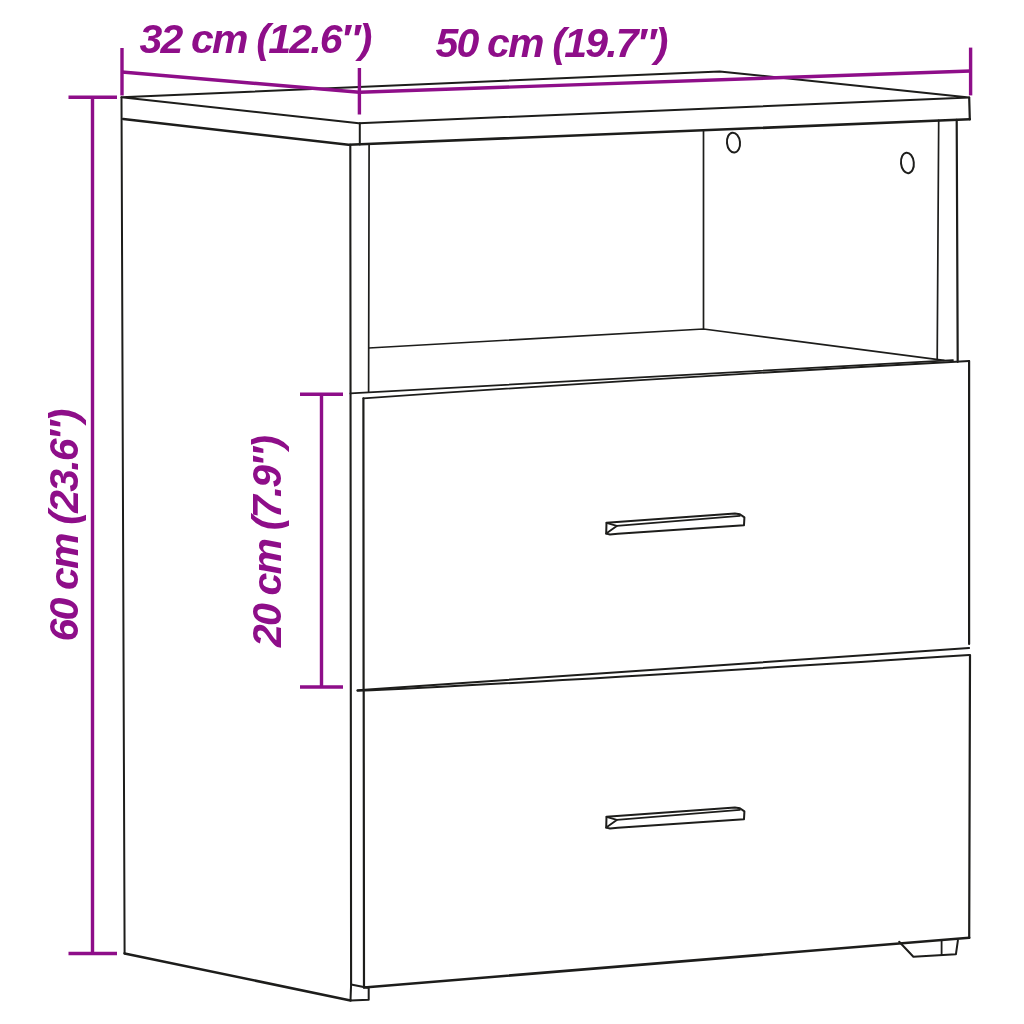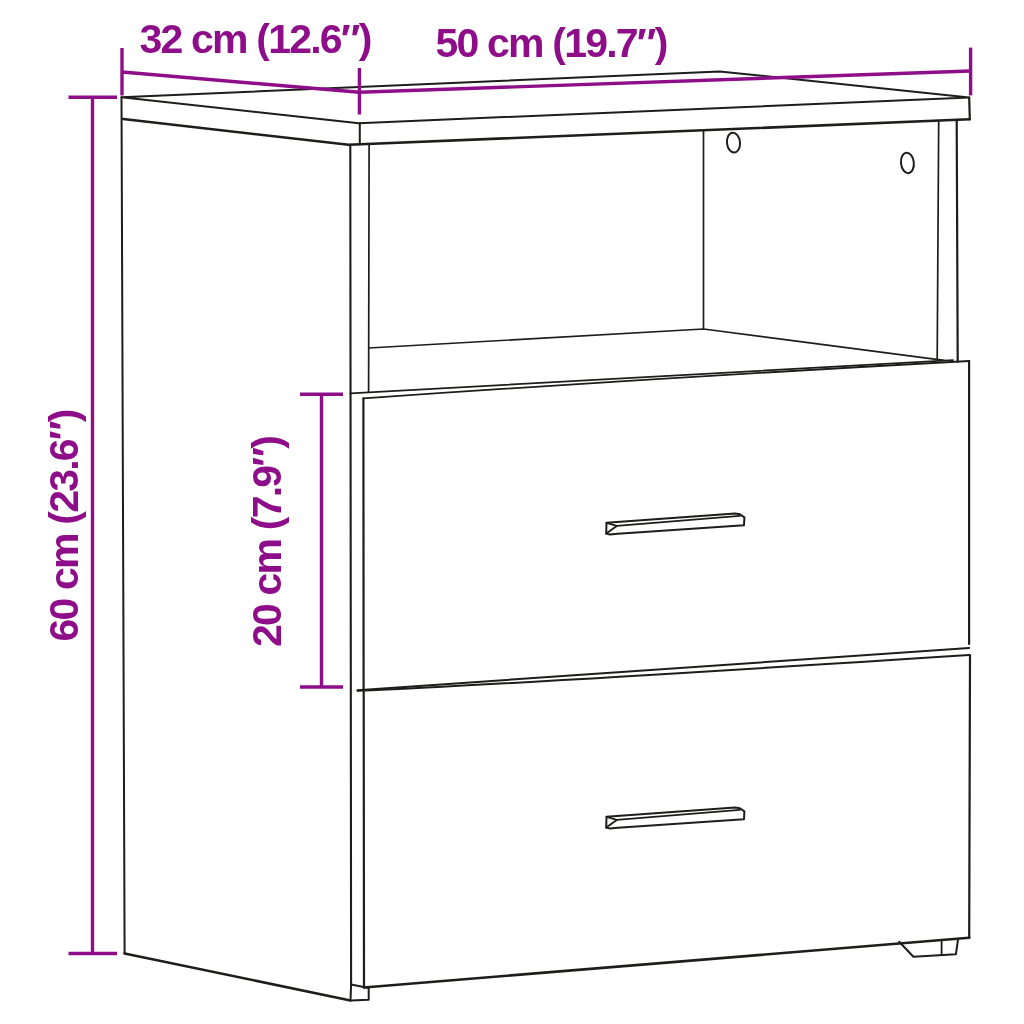--- a/index.html
+++ b/index.html
@@ -1,16 +1,16 @@
 <!DOCTYPE html>
 <html><head>
 <meta charset="utf-8">
 <style>
   html,body{margin:0;padding:0;background:#ffffff;}
-  .wrap{width:1024px;height:1024px;position:relative;background:#c2410c;}
+  .wrap{width:1024px;height:1024px;position:relative;background:#c2410c;font-style:italic;}
   text{font-family:"Liberation Sans", sans-serif;font-weight:bold;}
 </style>
 </head>
 <body>
 <div class="wrap">
 <svg width="1024" height="1024" viewBox="0 0 1024 1024" fill="none" stroke-linecap="round" stroke-linejoin="round">
 
   <rect x="0" y="0" width="1024" height="1024" fill="#ffffff" stroke="none"></rect>
 
   <g stroke="#1d1d1b" stroke-width="2.2" fill="none">

